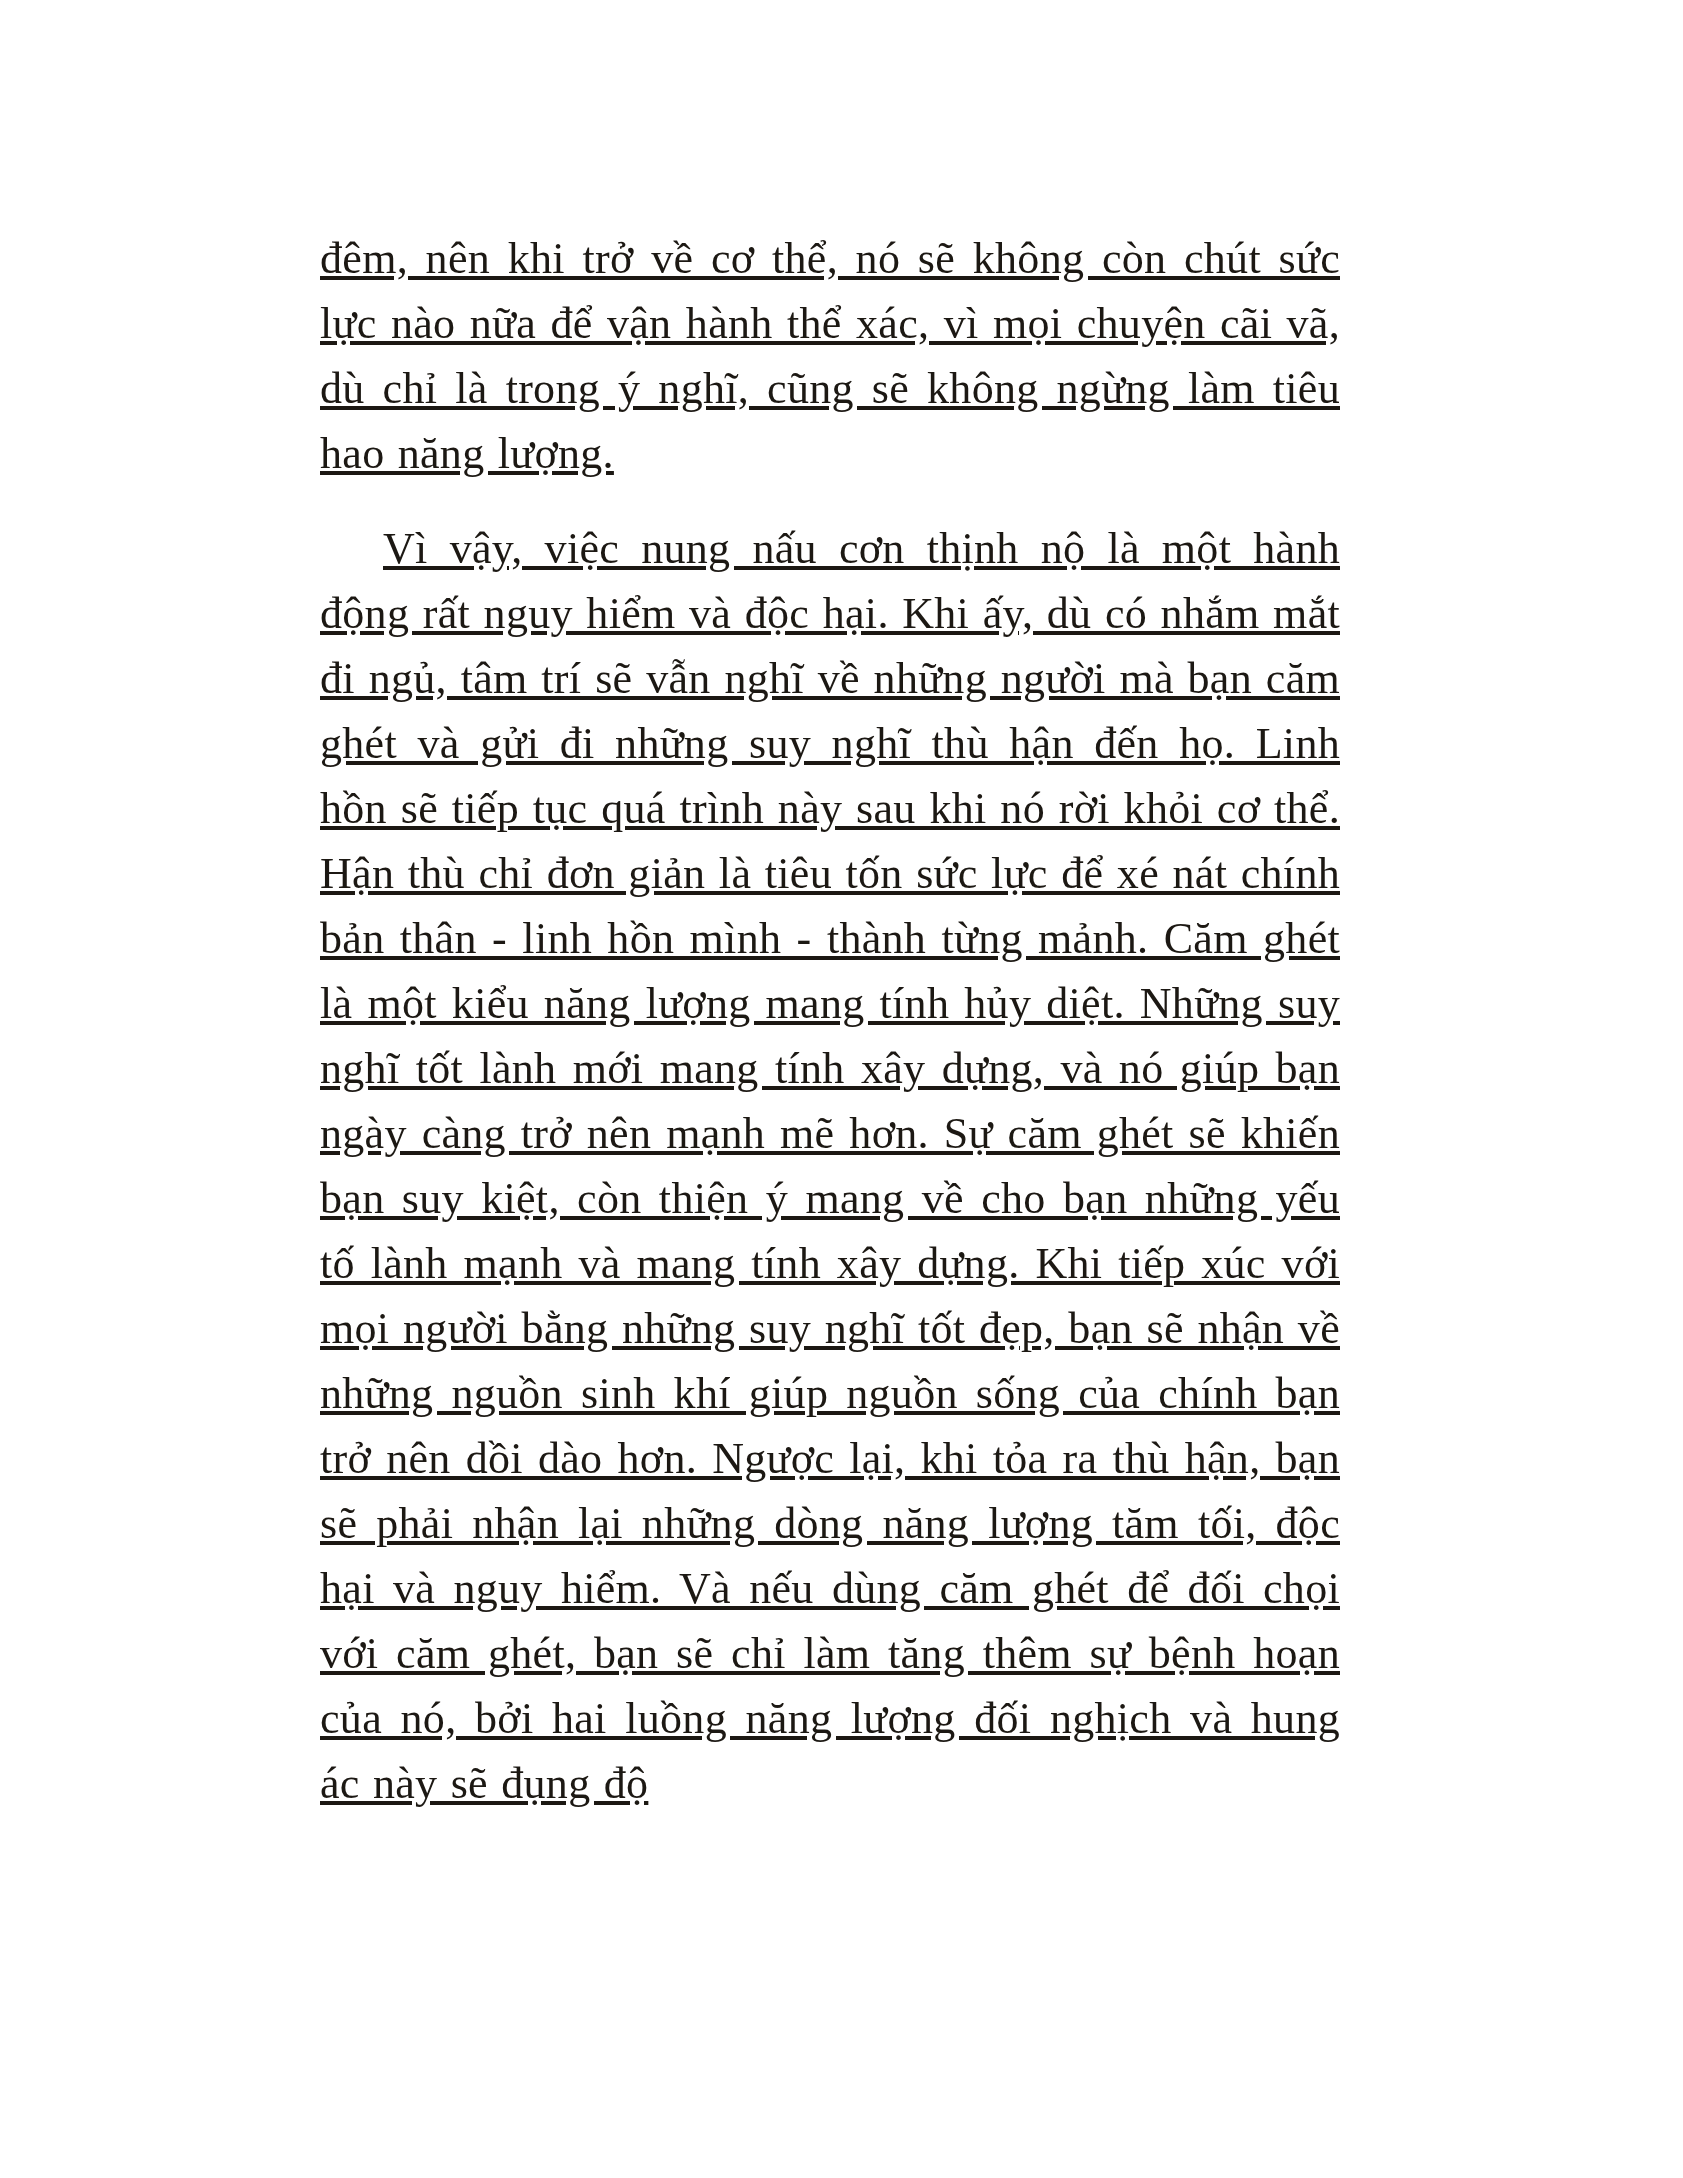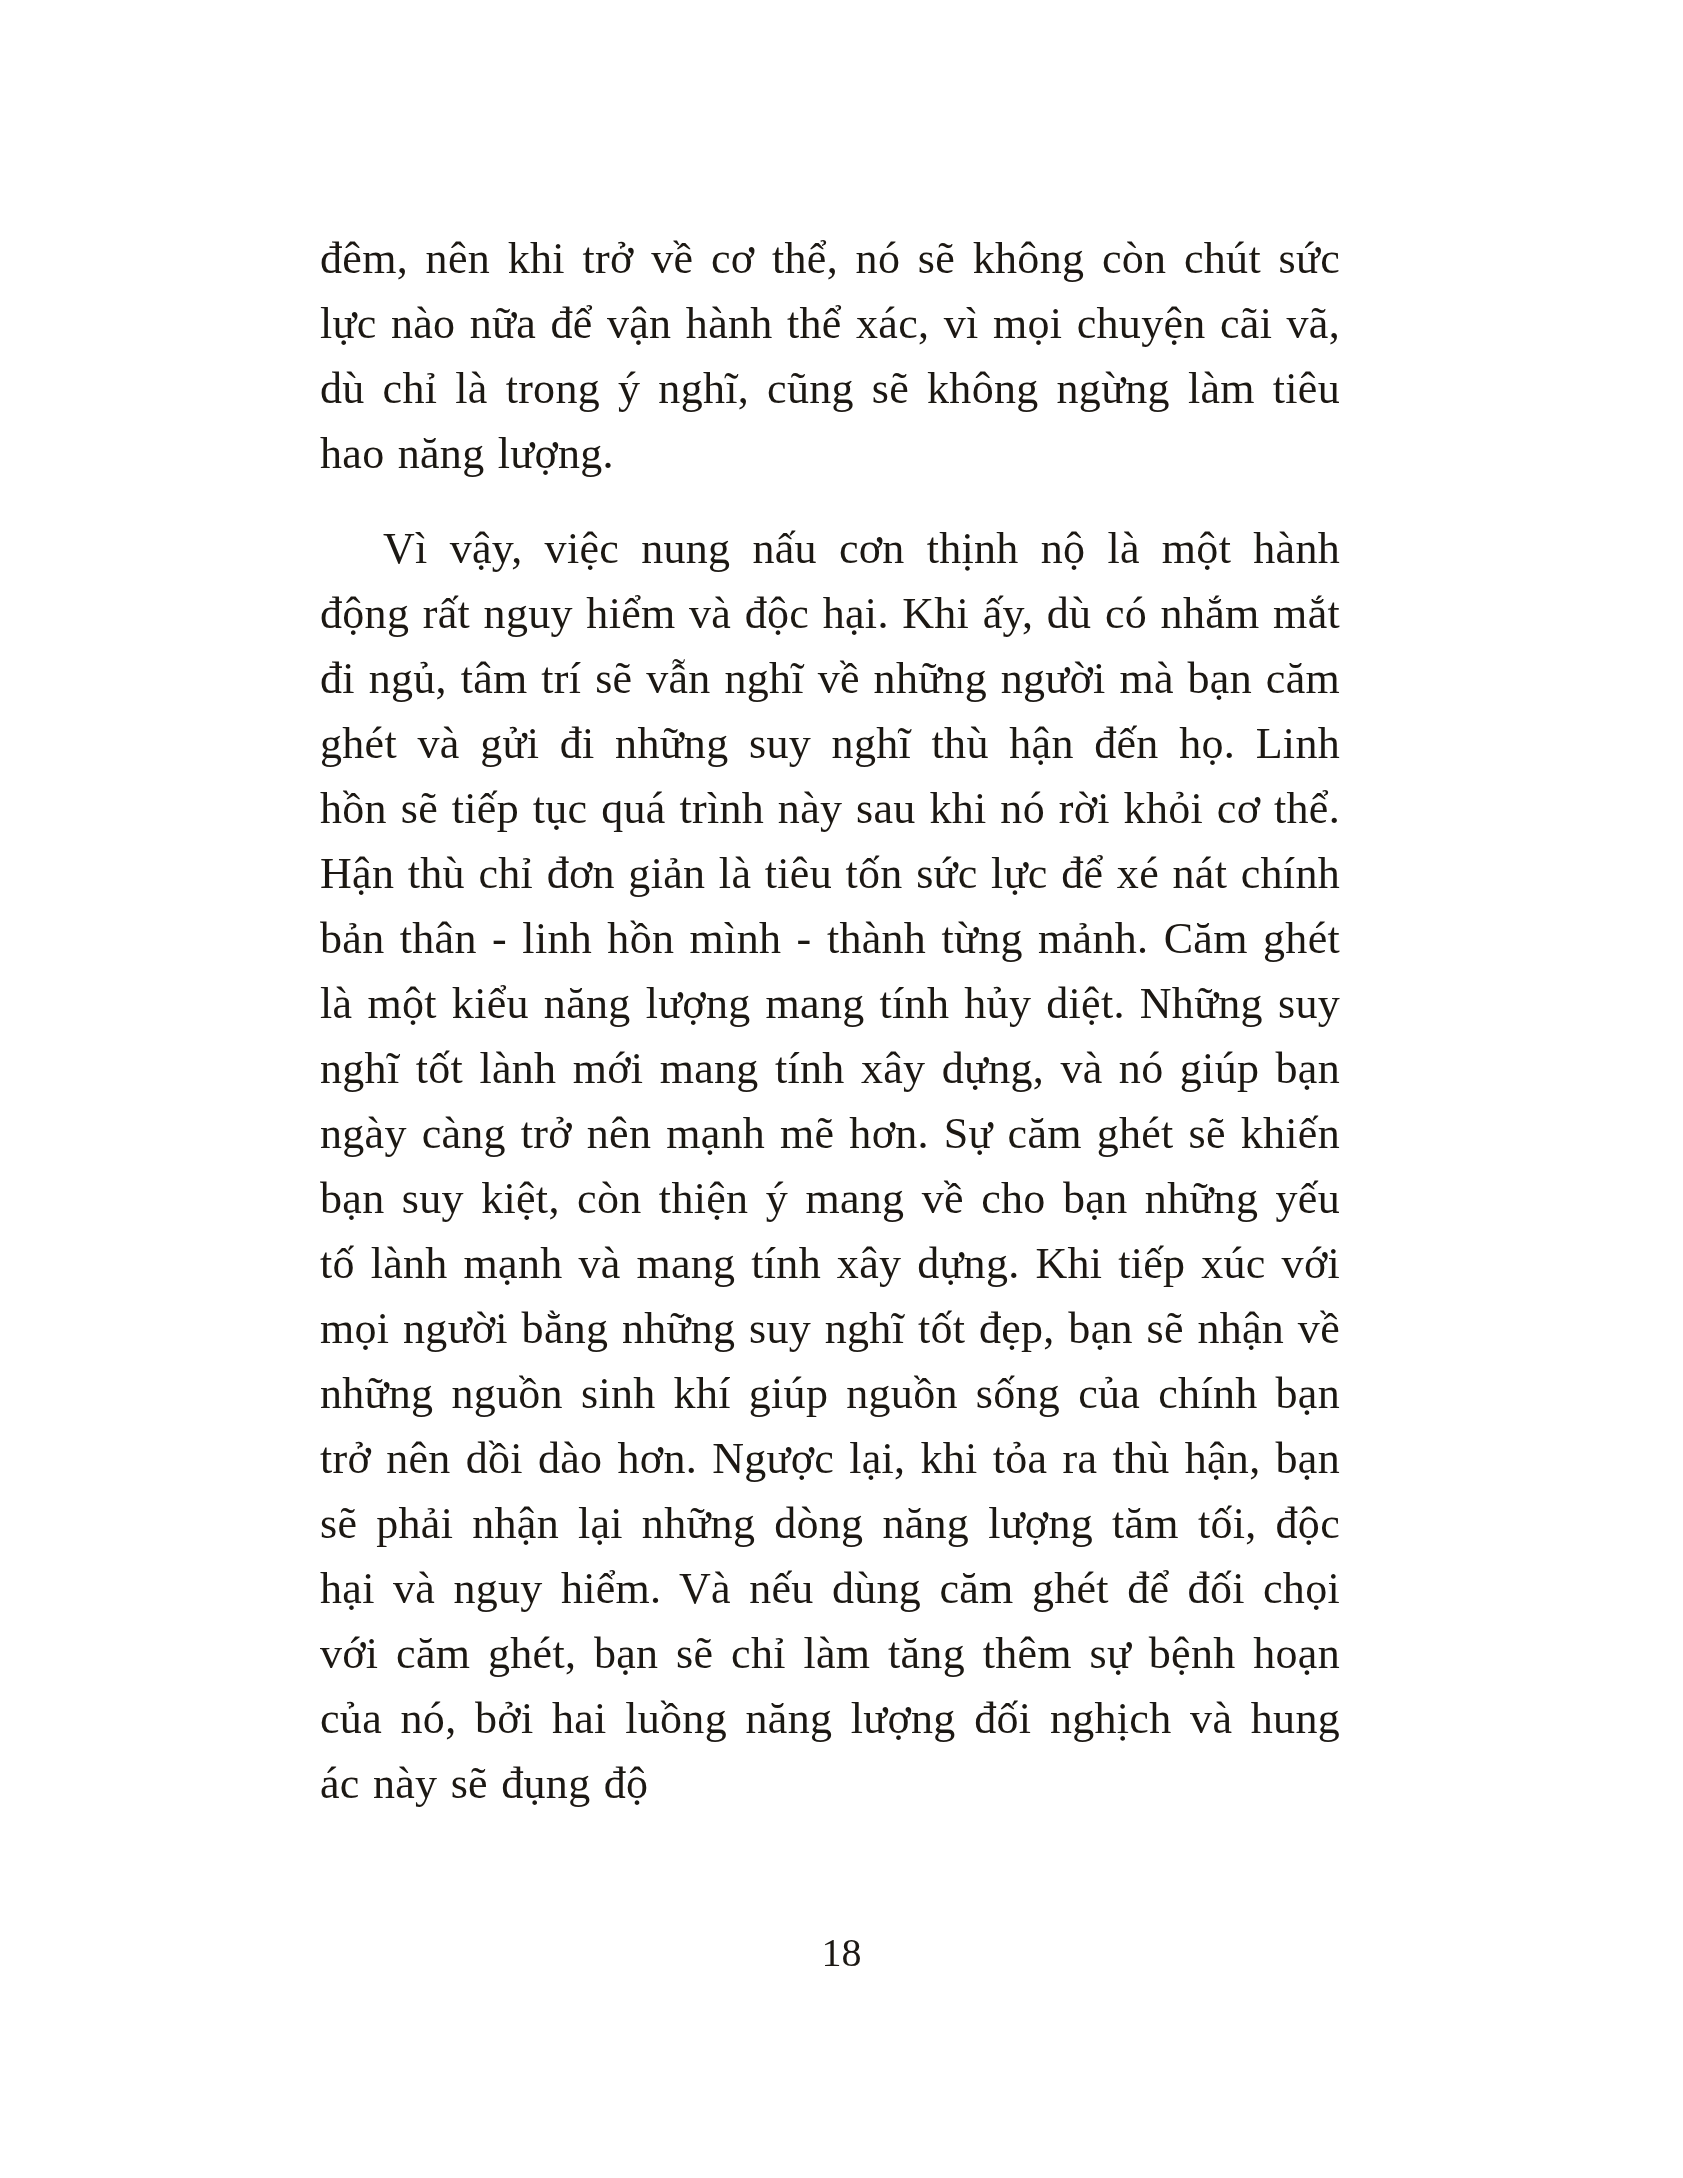--- a/index.html
+++ b/index.html
@@ -23,20 +23,21 @@
     width: 1020px;
   }
   p.para {
     margin: 0 0 30px 0;
     font-size: 44px;
     line-height: 65px;
     text-align: justify;
     text-justify: inter-word;
     letter-spacing: 0.3px;
     word-spacing: 2px;
+    text-decoration: underline;
   }
   p.para.indent {
     text-indent: 63px;
   }
   .page-number {
     position: absolute;
     top: 1929px;
     left: 0;
     width: 100%;
     text-align: center;
@@ -45,15 +46,14 @@
   }
 </style>
 </head>
 <body>
 
 <div class="page">
   <div class="content">
     <p class="para">đêm, nên khi trở về cơ thể, nó sẽ không còn chút sức lực nào nữa để vận hành thể xác, vì mọi chuyện cãi vã, dù chỉ là trong ý nghĩ, cũng sẽ không ngừng làm tiêu hao năng lượng.</p>
     <p class="para indent">Vì vậy, việc nung nấu cơn thịnh nộ là một hành động rất nguy hiểm và độc hại. Khi ấy, dù có nhắm mắt đi ngủ, tâm trí sẽ vẫn nghĩ về những người mà bạn căm ghét và gửi đi những suy nghĩ thù hận đến họ. Linh hồn sẽ tiếp tục quá trình này sau khi nó rời khỏi cơ thể. Hận thù chỉ đơn giản là tiêu tốn sức lực để xé nát chính bản thân - linh hồn mình - thành từng mảnh. Căm ghét là một kiểu năng lượng mang tính hủy diệt. Những suy nghĩ tốt lành mới mang tính xây dựng, và nó giúp bạn ngày càng trở nên mạnh mẽ hơn. Sự căm ghét sẽ khiến bạn suy kiệt, còn thiện ý mang về cho bạn những yếu tố lành mạnh và mang tính xây dựng. Khi tiếp xúc với mọi người bằng những suy nghĩ tốt đẹp, bạn sẽ nhận về những nguồn sinh khí giúp nguồn sống của chính bạn trở nên dồi dào hơn. Ngược lại, khi tỏa ra thù hận, bạn sẽ phải nhận lại những dòng năng lượng tăm tối, độc hại và nguy hiểm. Và nếu dùng căm ghét để đối chọi với căm ghét, bạn sẽ chỉ làm tăng thêm sự bệnh hoạn của nó, bởi hai luồng năng lượng đối nghịch và hung ác này sẽ đụng độ</p>
   </div>
-  <div class="page-number">18</div>
 </div>
 
 
 </body></html>

